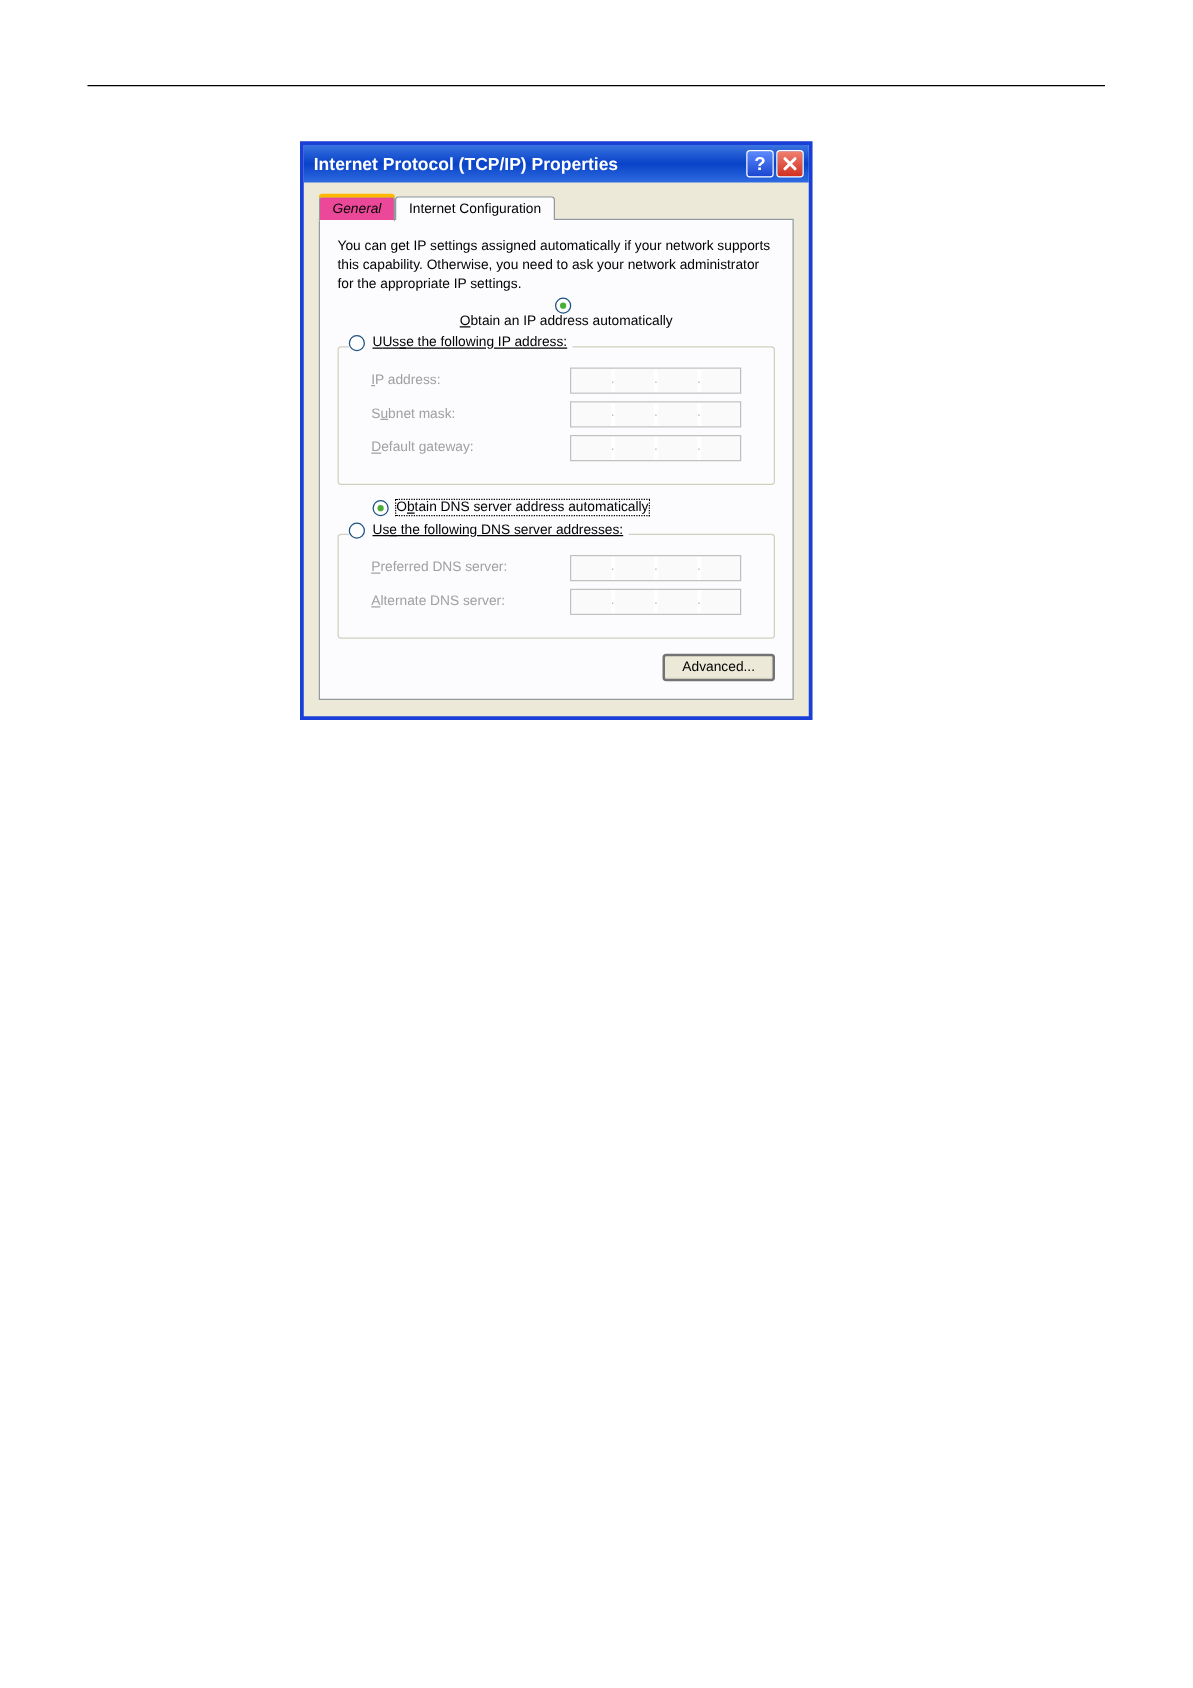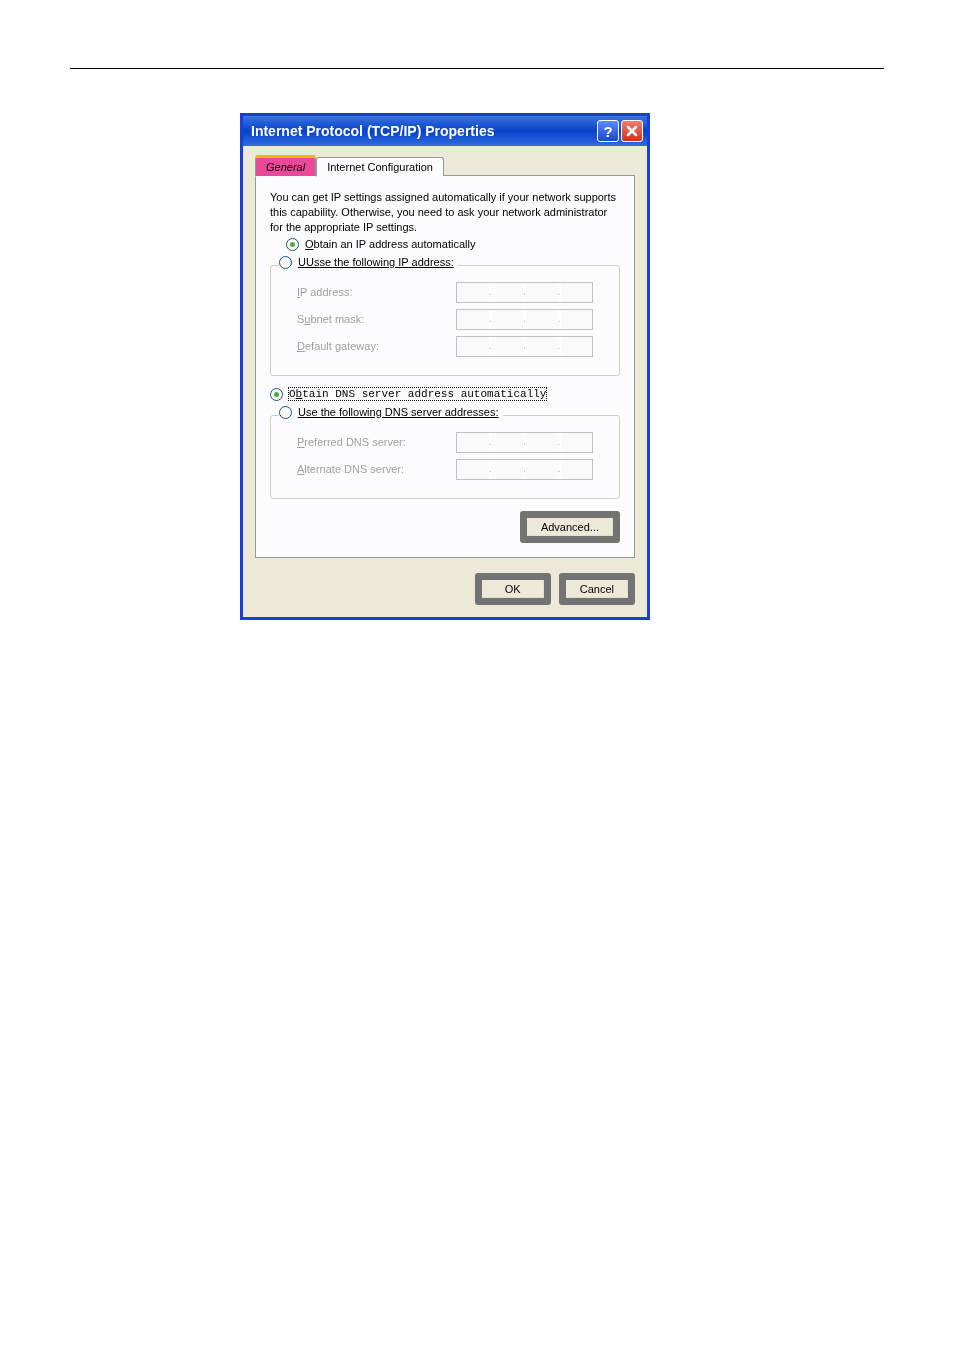--- a/index.html
+++ b/index.html
@@ -179,21 +179,21 @@
       outline: 1px dotted #000;
       outline-offset: 0;
     }
     .advanced-row {
       display: flex;
       justify-content: flex-end;
       margin-top: 6px;
     }
     .btn {
       background: #ece9d8;
-      border: 7px solid #737373;
+      border: 2px solid #737373;
       padding: 3px 14px;
       font-size: 11px;
       border-radius: 3px;
       min-width: 76px;
       text-align: center;
       margin-left: 8px;
       box-shadow: inset -1px -1px 0 rgba(0,0,0,0.04);
     }
     .footer-btns {
       display: flex;
@@ -219,21 +219,21 @@
 
   <div class="dialog-body">
     <div class="tabs">
       <div class="tab active">General</div>
       <div class="tab">Internet Configuration</div>
     </div>
 
     <div class="tabpanel">
       <div class="description">You can get IP settings assigned automatically if your network supports this capability. Otherwise, you need to ask your network administrator for the appropriate IP settings.</div>
 
-      <div class="radio-row" style="margin-left:16px;">
+      <div class="radio-row" style="margin-left:16px;flex-direction:column;">
         <div class="radio selected"></div>
         <span class="radio-label"><span class="ul">O</span><span>btain an IP address automatically</span></span>
       </div>
 
       <div class="group" style="margin-top:14px;">
         <div class="group-inline-legend">
           <div class="radio"></div>
           <span class="radio-label">U<span class="ul" style="text-decoration:none;">Us</span><span class="ul">s</span>e the following IP address:</span>
         </div>
 
@@ -268,21 +268,21 @@
               <span class="ip-sep">.</span>
               <input class="ip-dot" disabled="" style="">
               <span class="ip-sep">.</span>
               <input class="ip-dot" disabled="" style="">
               <span class="ip-sep">.</span>
               <input class="ip-dot" disabled="" style="">
             </div>
         </div>
       </div>
 
-      <div class="radio-row" style="margin-left:0;font-family:Liberation Mono, monospace;">
+      <div class="radio-row" style="margin-left:28px;">
         <div class="radio selected"></div>
         <span class="radio-label focused-label">O<span class="ul">b</span><span>tain DNS server address automatically</span></span>
       </div>
 
       <div class="group" style="margin-top:14px;">
         <div class="group-inline-legend">
           <div class="radio"></div>
           <span class="radio-label">Us<span class="ul">e</span><span> the following DNS server addresses:</span></span>
         </div>
 
@@ -310,18 +310,14 @@
               <input class="ip-dot" disabled="" style="">
             </div>
         </div>
       </div>
 
       <div class="advanced-row">
         <button class="btn">Ad<span class="ul">v</span>anced...</button>
       </div>
     </div>
 
-    <div class="footer-btns">
-      <button class="btn">OK</button>
-      <button class="btn">Cancel</button>
-    </div>
   </div>
 </div>
 
 </body></html>

